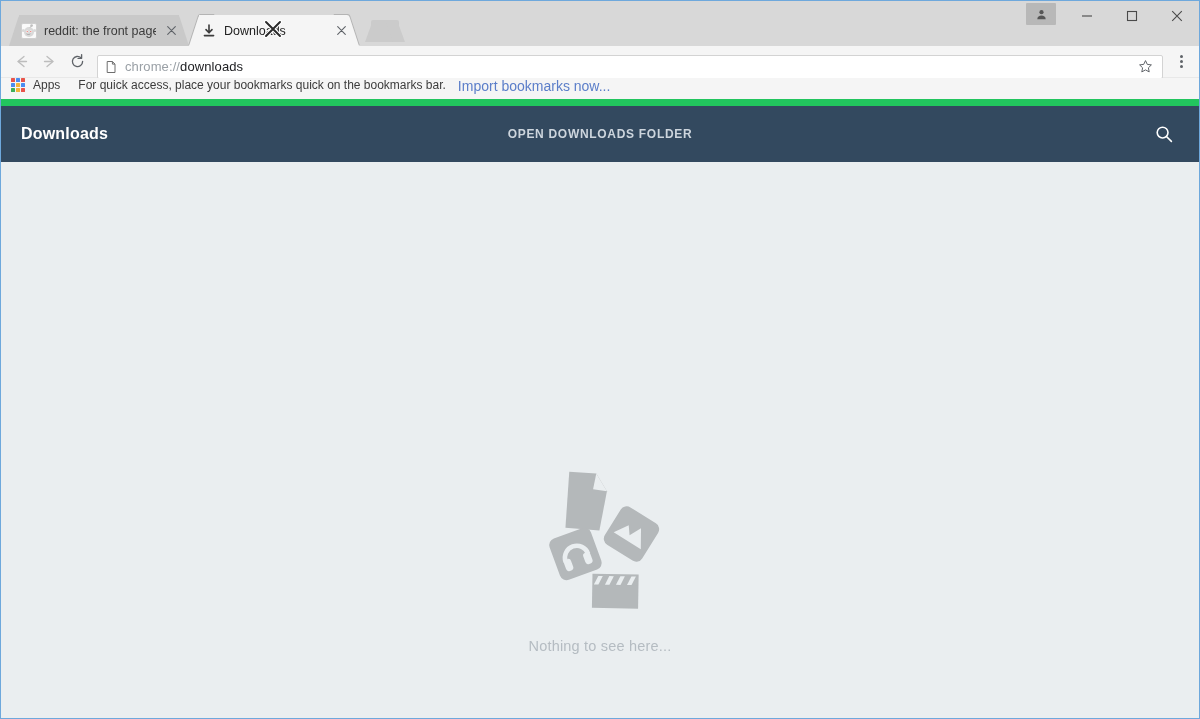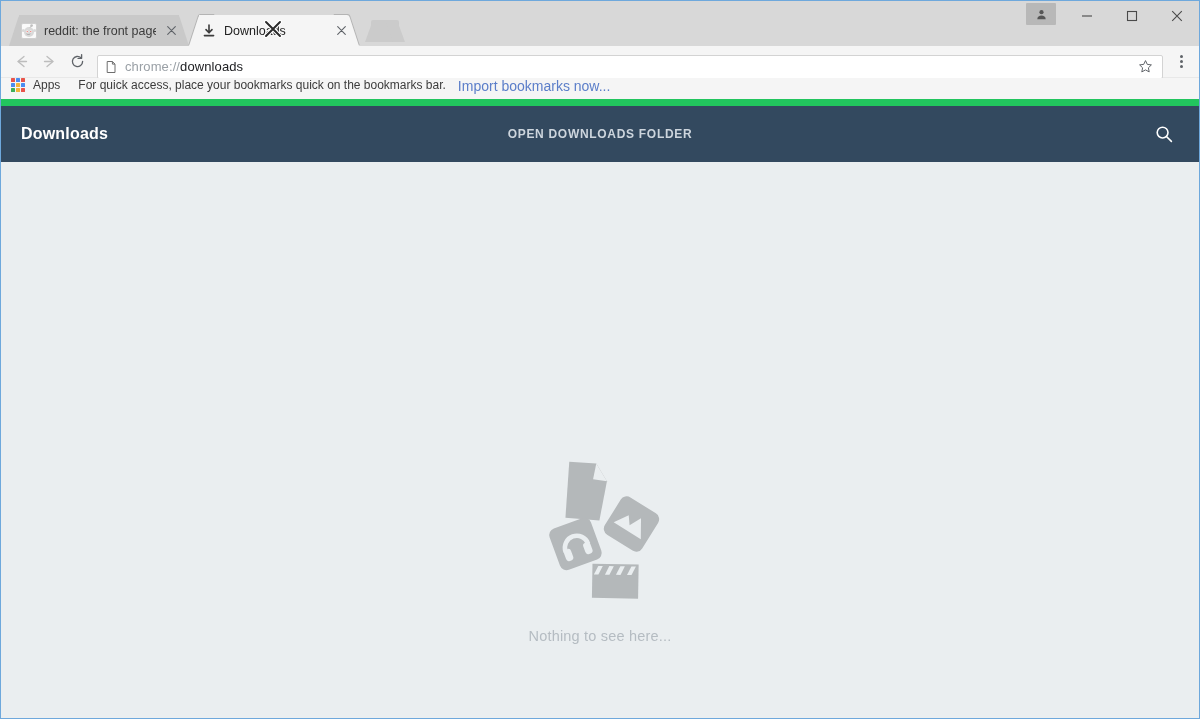--- a/index.html
+++ b/index.html
@@ -146,21 +146,21 @@
   .dl-title { font-size: 16px; font-weight: bold; letter-spacing: .2px; }
   .dl-folder-link {
     position: absolute; left: 50%; transform: translateX(-50%);
     font-size: 12px; letter-spacing: .7px; color: #cdd5dd; font-weight: bold;
   }
   .dl-search { position: absolute; right: 22px; width: 26px; height: 26px;
     display: flex; align-items: center; justify-content: center; }
 
   .dl-body { flex: 1 1 auto; position: relative; background: #eaeef0; }
   .empty-wrap {
-    position: absolute; left: 50%; top: 294px; transform: translateX(-50%);
+    position: absolute; left: 50%; top: 304px; transform: translateX(-50%);
     display: flex; flex-direction: column; align-items: center;
   }
   .empty-art { width: 130px; height: 150px; position: relative; }
   .empty-text { margin-top: 22px; font-size: 14.5px; color: #b5bcc2; letter-spacing: .2px;}
 
   
   .cursor { position: absolute; z-index: 40; pointer-events: none; }
 </style>
 </head>
 <body>

